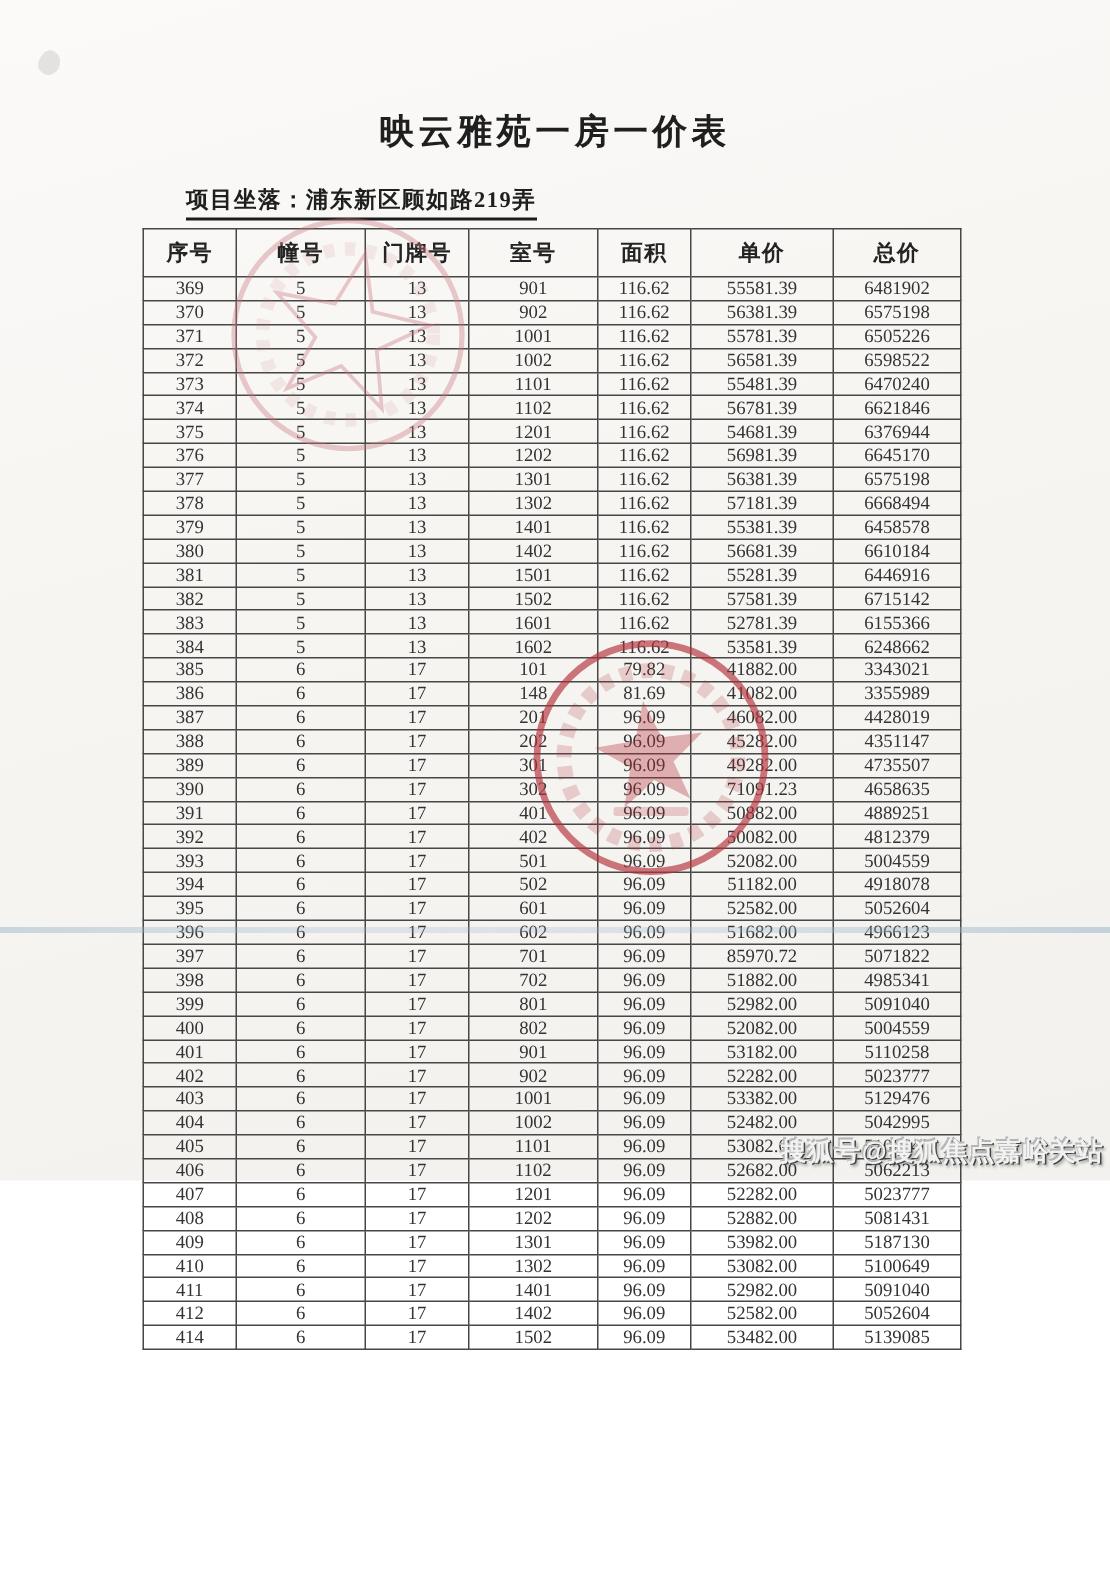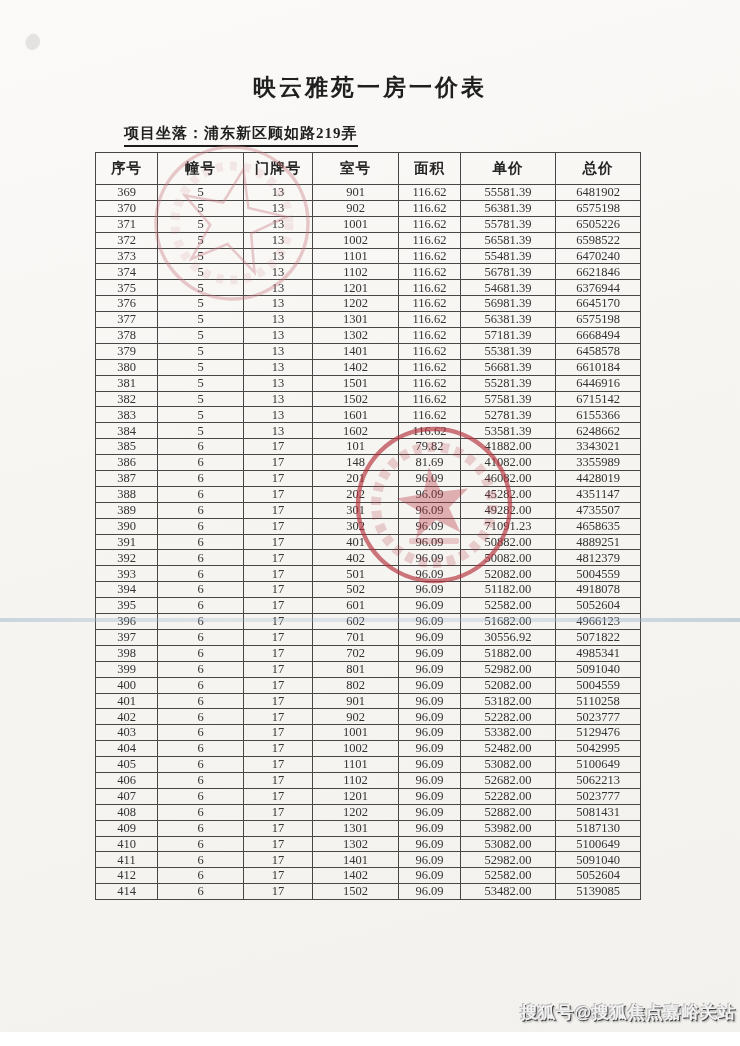--- a/index.html
+++ b/index.html
@@ -5,21 +5,21 @@
   * { margin: 0; padding: 0; box-sizing: border-box; }
   html, body { width: 740px; height: 1046px; }
   body {
     font-family: "Liberation Serif", "DejaVu Serif", serif;
     color: #2e2e2e;
     overflow: hidden;
   }
   .page {
     position: relative;
     width: 740px;
-    height: 1032px;
+    height: 787px;
     background: linear-gradient(165deg, #fbfaf8 0%, #f6f5f2 45%, #f2f1ee 100%);
   }
   .doc-title {
     position: absolute;
     top: 72px;
     left: 0;
     width: 100%;
     text-align: center;
     font-size: 23px;
     font-weight: bold;
@@ -405,21 +405,21 @@
           <td>96.09</td>
           <td>51682.00</td>
           <td>4966123</td>
         </tr>
         <tr>
           <td>397</td>
           <td>6</td>
           <td>17</td>
           <td>701</td>
           <td>96.09</td>
-          <td>30556.92</td>
+          <td>85970.72</td>
           <td>5071822</td>
         </tr>
         <tr>
           <td>398</td>
           <td>6</td>
           <td>17</td>
           <td>702</td>
           <td>96.09</td>
           <td>51882.00</td>
           <td>4985341</td>

